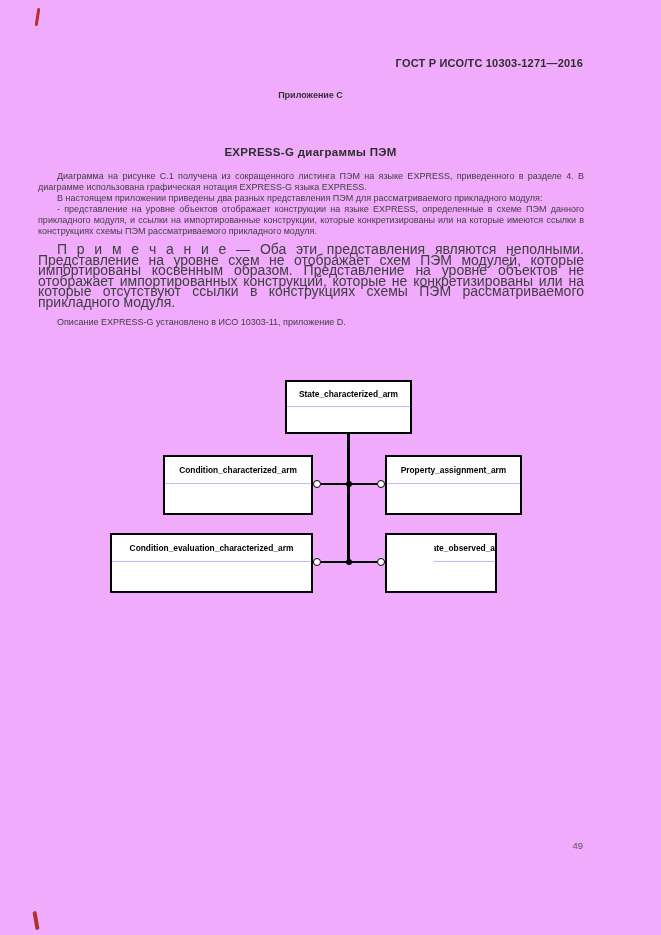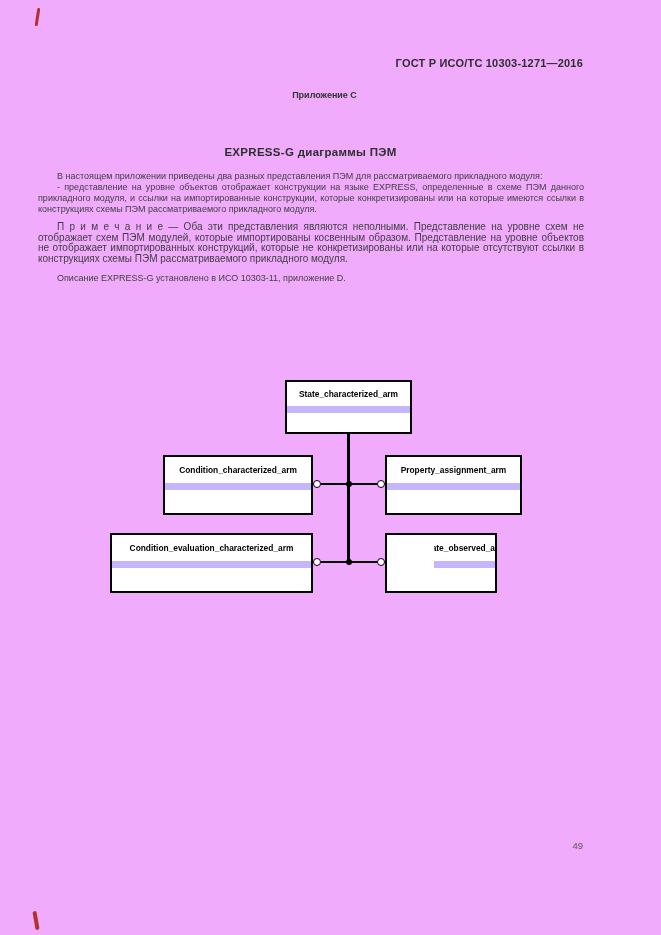--- a/index.html
+++ b/index.html
@@ -16,47 +16,47 @@
   .red-mark{position:absolute;background:#b23030;border-radius:2px;}
   .red-mark.top{left:36px;top:8px;width:3px;height:18px;transform:rotate(9deg);}
   .red-mark.bottom{left:34px;top:911px;width:4px;height:19px;transform:rotate(-10deg);}
 
   .doc-header{
     position:absolute;left:38px;top:57px;width:545px;
     text-align:right;font-size:11px;font-weight:bold;color:#2e2e2e;
     letter-spacing:.2px;
   }
   .annex-title{
-    position:absolute;left:52px;top:90px;width:545px;
+    position:absolute;left:38px;top:90px;width:545px;
     text-align:center;font-size:9px;font-weight:bold;color:#333;
   }
   .annex-subtitle{
     position:absolute;left:38px;top:102px;width:545px;
     text-align:center;font-size:9px;font-weight:bold;color:#333;
   }
   .section-title{
     position:absolute;left:38px;top:146px;width:545px;margin:0;
     text-align:center;font-size:11.5px;font-weight:bold;color:#2e2e2e;
     letter-spacing:.3px;
   }
   .body-text{
     position:absolute;left:38px;top:171px;width:546px;
     font-size:9px;line-height:11px;text-align:justify;color:#3f3f3f;
   }
   .body-text p{margin:0;text-indent:19px;}
-  .body-text p.note{margin-top:7px;font-size:10px;line-height:10.6px;}
+  .body-text p.note{margin-top:7px;font-size:14px;line-height:10.6px;}
   .body-text p.standalone{margin-top:9px;}
 
   
   .ebox{
     position:absolute;border:2px solid #000;background:#fff;box-sizing:border-box;
   }
   .ebox-title{
     display:flex;align-items:center;justify-content:center;
-    border-bottom:7px solid #c4b5fd;
+    border-bottom:1px solid #c4b5fd;
     font-size:8.4px;font-weight:bold;color:#000;white-space:nowrap;overflow:hidden;
   }
   .ebox-body{flex:1;}
   .b-state{left:285px;top:380px;width:127px;height:54px;}
   .b-state .ebox-title{height:24px;}
   .b-cond{left:163px;top:455px;width:150px;height:60px;}
   .b-prop{left:385px;top:455px;width:137px;height:60px;}
   .b-ceval{left:110px;top:533px;width:203px;height:60px;}
   .b-sobs{left:385px;top:533px;width:112px;height:60px;padding-left:47px;}
   .b-cond .ebox-title,.b-prop .ebox-title,.b-ceval .ebox-title,.b-sobs .ebox-title{height:26px;}
@@ -98,20 +98,21 @@
   <div class="red-mark top"></div>
   <div class="red-mark bottom"></div>
 
   <div class="doc-header">ГОСТ Р ИСО/ТС 10303-1271—2016</div>
 
   <div class="annex-title">Приложение С</div>
 
   <h1 class="section-title">EXPRESS-G диаграммы ПЭМ</h1>
 
   <div class="body-text">
+    <p>Диаграмма на рисунке С.1 получена из сокращенного листинга ПЭМ на языке EXPRESS, приведенного в разделе 4. В диаграмме использована графическая нотация EXPRESS-G языка EXPRESS.</p>
     <p>В настоящем приложении приведены два разных представления ПЭМ для рассматриваемого прикладного модуля:</p>
     <p>- представление на уровне объектов отображает конструкции на языке EXPRESS, определенные в схеме ПЭМ данного прикладного модуля, и ссылки на импортированные конструкции, которые конкретизированы или на которые имеются ссылки в конструкциях схемы ПЭМ рассматриваемого прикладного модуля.</p>
     <p class="note">П р и м е ч а н и е — Оба эти представления являются неполными. Представление на уровне схем не отображает схем ПЭМ модулей, которые импортированы косвенным образом. Представление на уровне объектов не отображает импортированных конструкций, которые не конкретизированы или на которые отсутствуют ссылки в конструкциях схемы ПЭМ рассматриваемого прикладного модуля.</p>
     <p class="standalone">Описание EXPRESS-G установлено в ИСО 10303-11, приложение D.</p>
   </div>
 
   <div>
 
     <div class="ebox b-state">
       <div class="ebox-title">State_characterized_arm</div>

